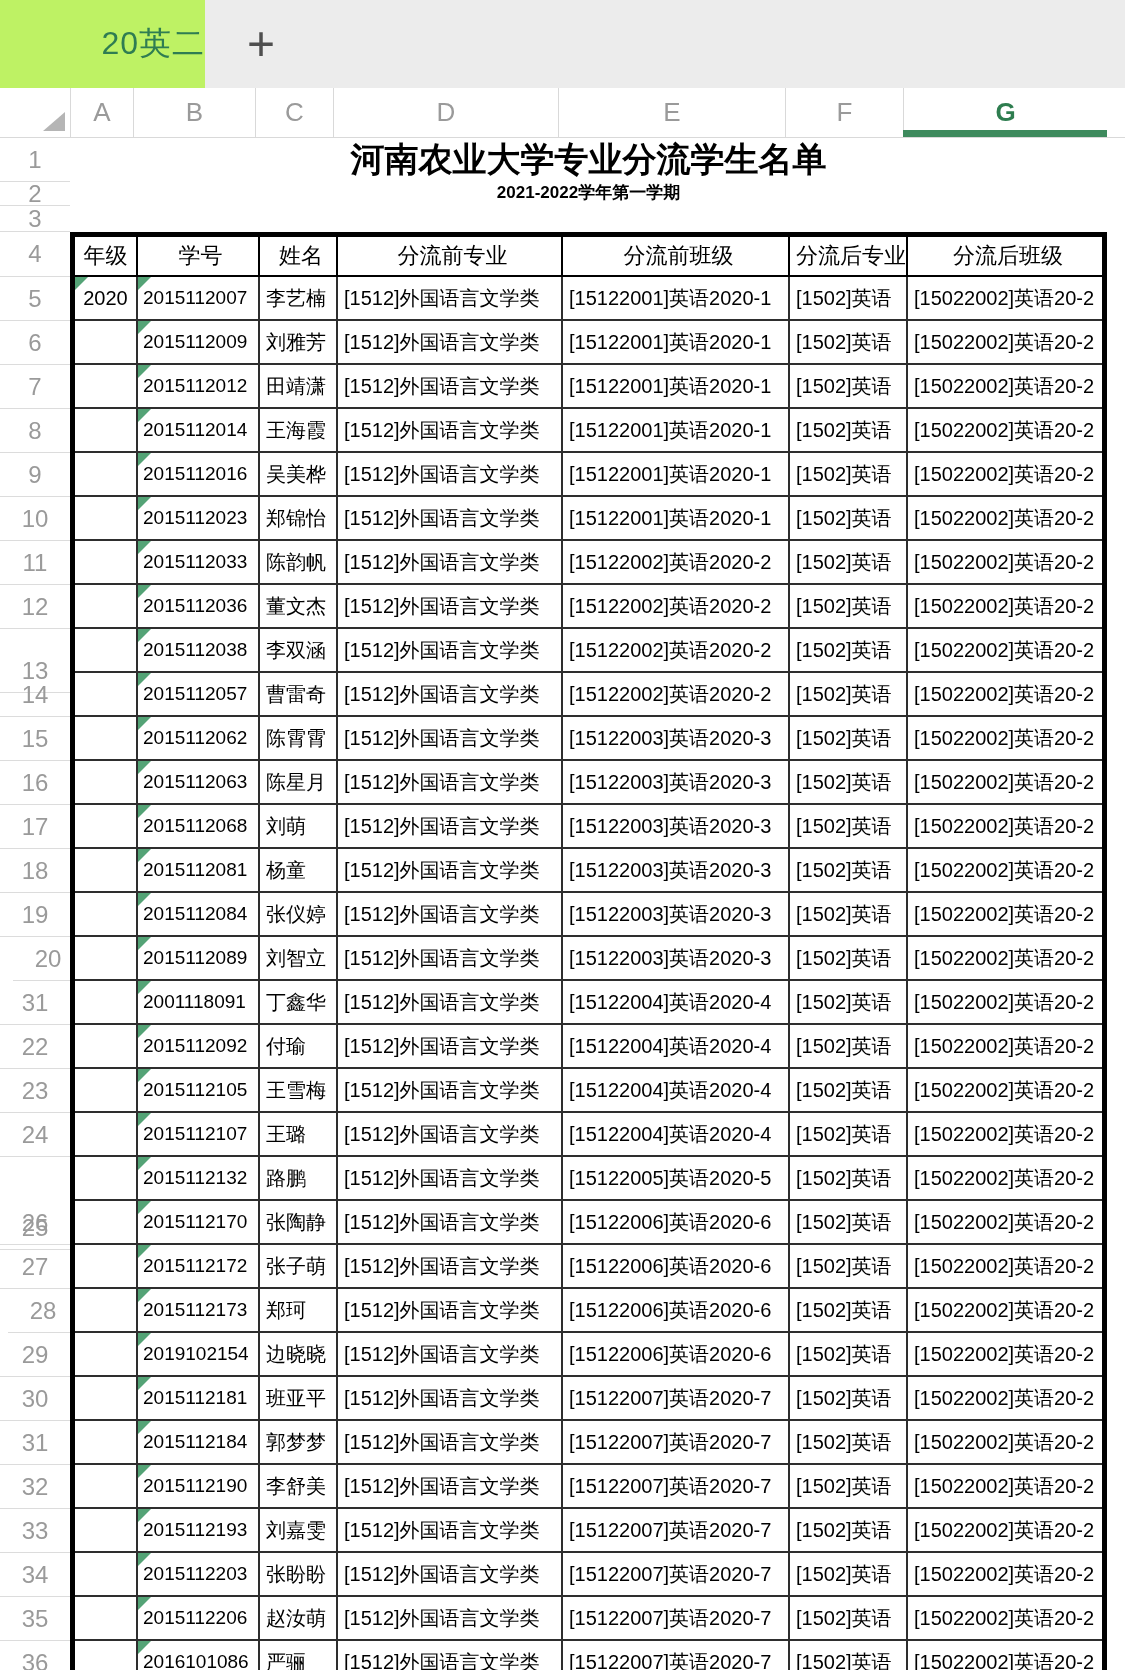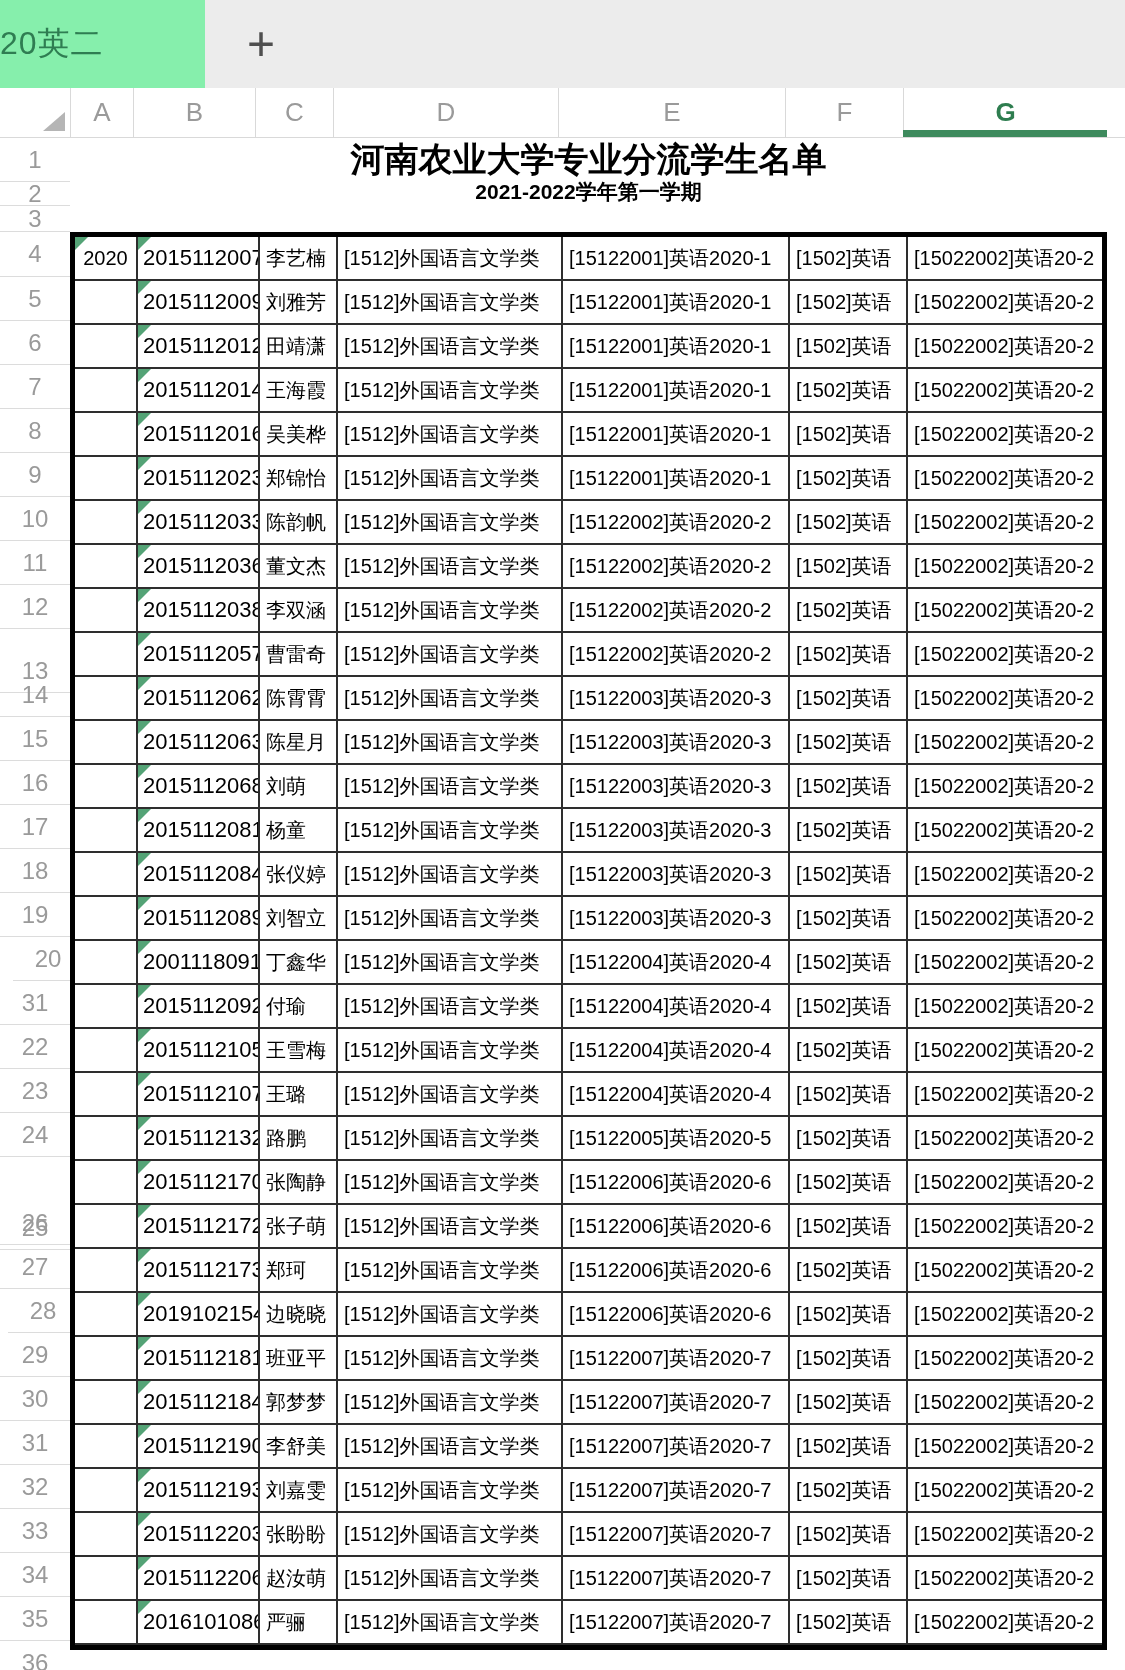--- a/index.html
+++ b/index.html
@@ -1,22 +1,22 @@
 <!DOCTYPE html>
 <html><head>
 <meta charset="utf-8">
 <style>
   html,body{margin:0;padding:0;background:#fff;}
   .screen{position:relative;width:1125px;height:1670px;background:#fff;overflow:hidden;
           font-family:"Liberation Sans","DejaVu Sans",sans-serif;color:#111;}
 
   
   .tabbar{position:absolute;left:0;top:0;width:1125px;height:88px;background:#ececec;}
-  .tab-active{position:absolute;left:0;top:0;width:205px;height:88px;background:#86efac;
-              display:flex;align-items:center;justify-content:flex-start;}
+  .tab-active{position:absolute;left:0;top:0;width:205px;height:88px;background:#bef264;
+              display:flex;align-items:center;justify-content:flex-end;}
   .tab-active span{font-size:32px;color:#2F7D52;letter-spacing:1px;}
   .tab-add{position:absolute;left:205px;top:0;width:112px;height:88px;
            display:flex;align-items:center;justify-content:center;}
   .tab-add span{font-size:48px;color:#4f4f4f;line-height:1;}
 
   
   .colheaders{position:absolute;left:0;top:88px;width:1125px;height:49px;background:#fff;
               border-bottom:1px solid #d9d9d9;}
   .colh{position:absolute;top:0;height:49px;display:flex;align-items:center;justify-content:center;
         font-size:26px;color:#9a9a9a;border-left:1px solid #d9d9d9;box-sizing:border-box;}
@@ -31,34 +31,34 @@
   
   .gutter-cell{position:absolute;left:0;width:70px;display:flex;align-items:center;justify-content:center;
                font-size:24px;color:#9a9a9a;border-bottom:1px solid #dcdcdc;box-sizing:border-box;}
 
   
   .title-cell{position:absolute;left:70px;top:138px;width:1037px;height:44px;
               display:flex;align-items:center;justify-content:center;
               font-size:34px;font-weight:bold;color:#000;white-space:nowrap;}
   .subtitle-cell{position:absolute;left:70px;top:178px;width:1037px;height:28px;
                  display:flex;align-items:center;justify-content:center;
-                 font-size:21px;font-weight:bold;color:#000;white-space:nowrap;}
+                 font-size:17px;font-weight:bold;color:#000;white-space:nowrap;}
 
   
   .table{position:absolute;left:70px;top:232px;width:1037px;box-sizing:border-box;
          border:5px solid #000;background:#fff;}
   .trow{display:flex;height:44px;border-bottom:2px solid #2e2e2e;box-sizing:border-box;}
   .trow.head{height:40px;border-bottom:2px solid #000;}
   .tcell{box-sizing:border-box;border-right:2px solid #2e2e2e;overflow:hidden;white-space:nowrap;
          display:flex;align-items:center;position:relative;font-size:20px;color:#000;}
   .tcell:last-child{border-right:none;flex:1;}
   .trow.head .tcell{justify-content:center;font-size:22px;border-right:2px solid #000;}
   .trow.head .tcell:last-child{border-right:none;}
   .c-a{width:63px;justify-content:center;}
-  .c-b{width:122px;padding-left:5px;font-size:22px;}
+  .c-b{width:122px;padding-left:5px;font-size:19px;}
   .c-c{width:78px;padding-left:6px;}
   .c-d{width:225px;padding-left:6px;}
   .c-e{width:227px;padding-left:6px;}
   .c-f{width:118px;padding-left:6px;}
   .c-g{padding-left:6px;}
   .flag{position:absolute;left:0;top:0;width:0;height:0;
         border-top:13px solid #54A376;border-right:13px solid transparent;}
 </style>
 </head>
 <body>
@@ -125,20 +125,29 @@
       <div class="gutter-cell" style="top: 1509px; height: 44px;">33</div>
       <div class="gutter-cell" style="top: 1553px; height: 44px;">34</div>
       <div class="gutter-cell" style="top: 1597px; height: 44px;">35</div>
       <div class="gutter-cell" style="top: 1641px; height: 44px;">36</div>
     </div>
 
   <div class="title-cell">河南农业大学专业分流学生名单</div>
   <div class="subtitle-cell">2021-2022学年第一学期</div>
 
   <div class="table" id="table">
+      <div class="trow head">
+        <div class="tcell c-a">年级</div>
+        <div class="tcell c-b">学号</div>
+        <div class="tcell c-c">姓名</div>
+        <div class="tcell c-d">分流前专业</div>
+        <div class="tcell c-e">分流前班级</div>
+        <div class="tcell c-f">分流后专业</div>
+        <div class="tcell c-g">分流后班级</div>
+      </div>
       <div class="trow">
         <div class="tcell c-a">2020<span class="flag"></span></div>
         <div class="tcell c-b">2015112007<span class="flag"></span></div>
         <div class="tcell c-c">李艺楠</div>
         <div class="tcell c-d">[1512]外国语言文学类</div>
         <div class="tcell c-e">[15122001]英语2020-1</div>
         <div class="tcell c-f">[1502]英语</div>
         <div class="tcell c-g">[15022002]英语20-2</div>
       </div>
       <div class="trow">

